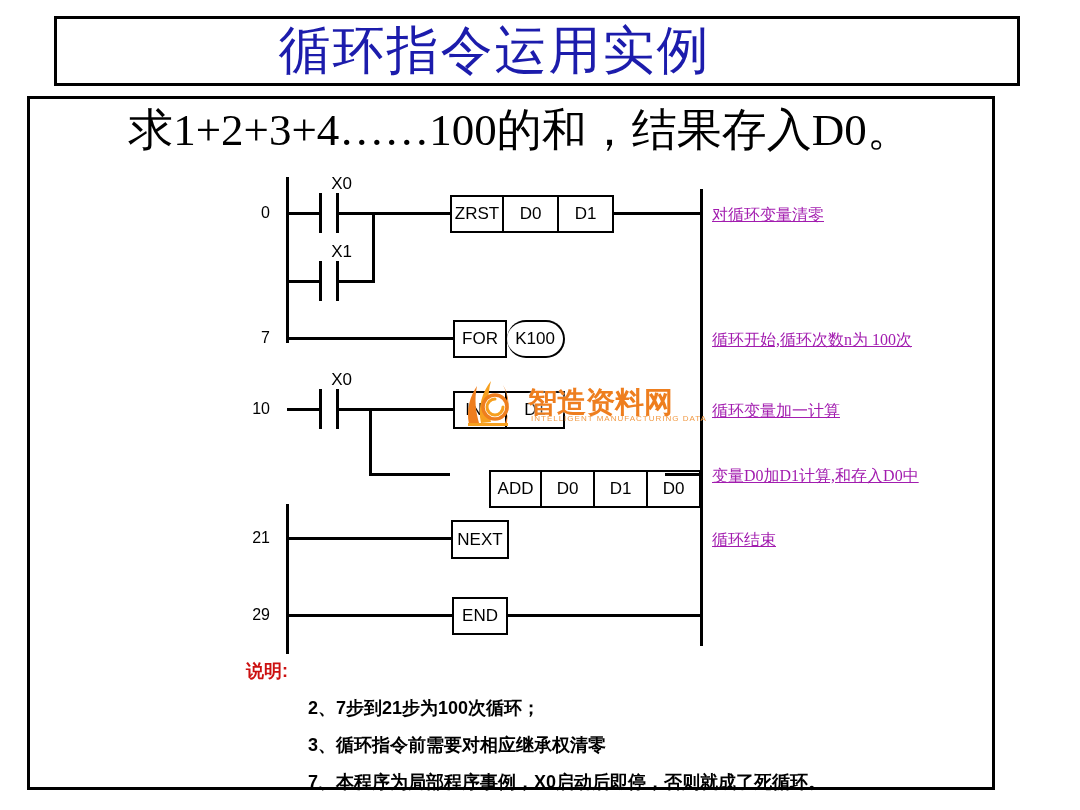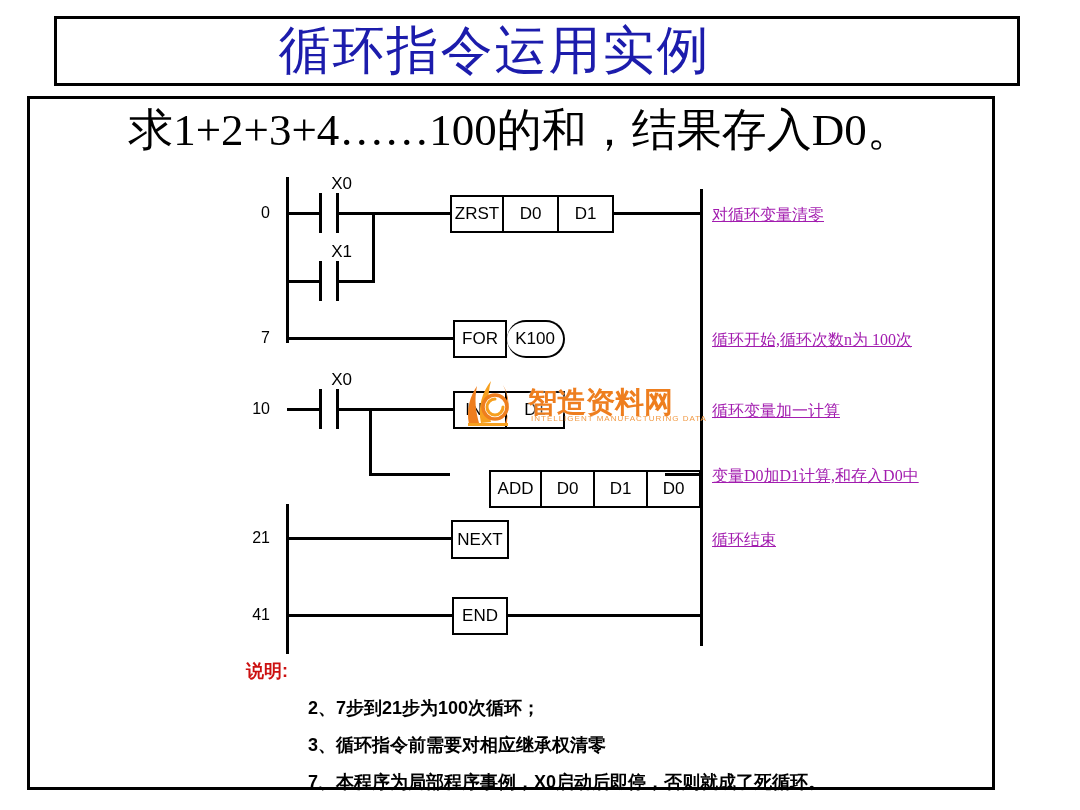--- a/index.html
+++ b/index.html
@@ -100,21 +100,21 @@
   <div class="wire-h" style="left:665px;top:473px;width:36px;"></div>
   <div class="comment" style="top:466px;">变量D0加D1计算,和存入D0中</div>
 
   <div class="step" style="left:228px;top:529px;">21</div>
   <div class="wire-h" style="left:287px;top:537px;width:164px;"></div>
   <div class="ibox" style="left:451px;top:520px;align-items:flex-end;">
     <div class="cell first" style="width:54px;height:35px;">NEXT</div>
   </div>
   <div class="comment" style="top:530px;">循环结束</div>
 
-  <div class="step" style="left:228px;top:606px;">41</div>
+  <div class="step" style="left:228px;top:606px;">29</div>
   <div class="wire-h" style="left:287px;top:614px;width:166px;"></div>
   <div class="ibox" style="left:452px;top:597px;">
     <div class="cell first" style="width:52px;">END</div>
   </div>
   <div class="wire-h" style="left:508px;top:614px;width:193px;"></div>
 
   <div id="watermark">
     <svg width="62" height="52" viewBox="0 0 62 52">
       <path d="M7,46 C4,32 8,18 15,8 C12,22 14,34 17,45 Z" fill="#ee7e1e"></path>
       <path d="M19,45 C15,28 21,13 29,3 C25,18 26,32 29,44 Z" fill="#f6a01f"></path>

